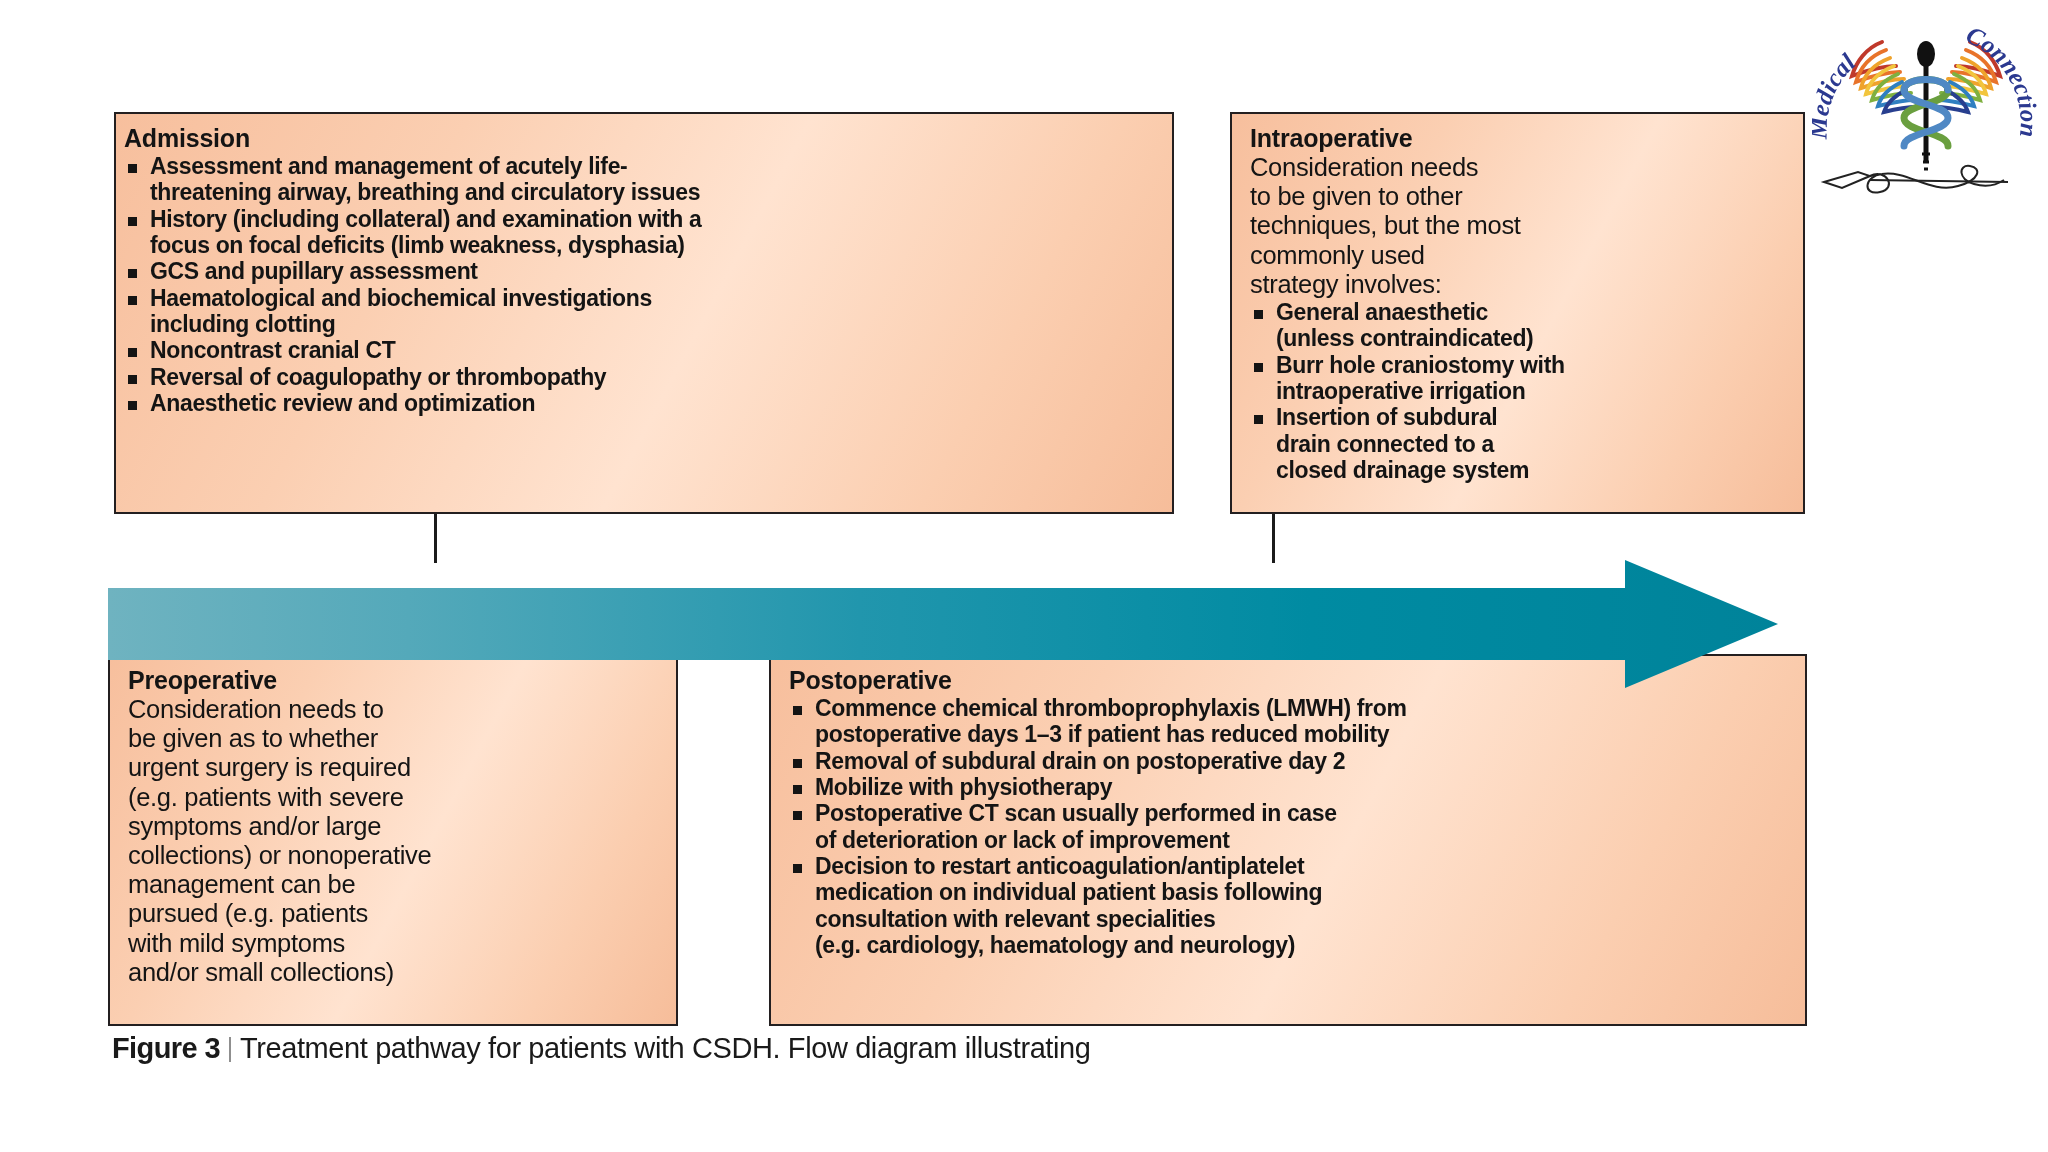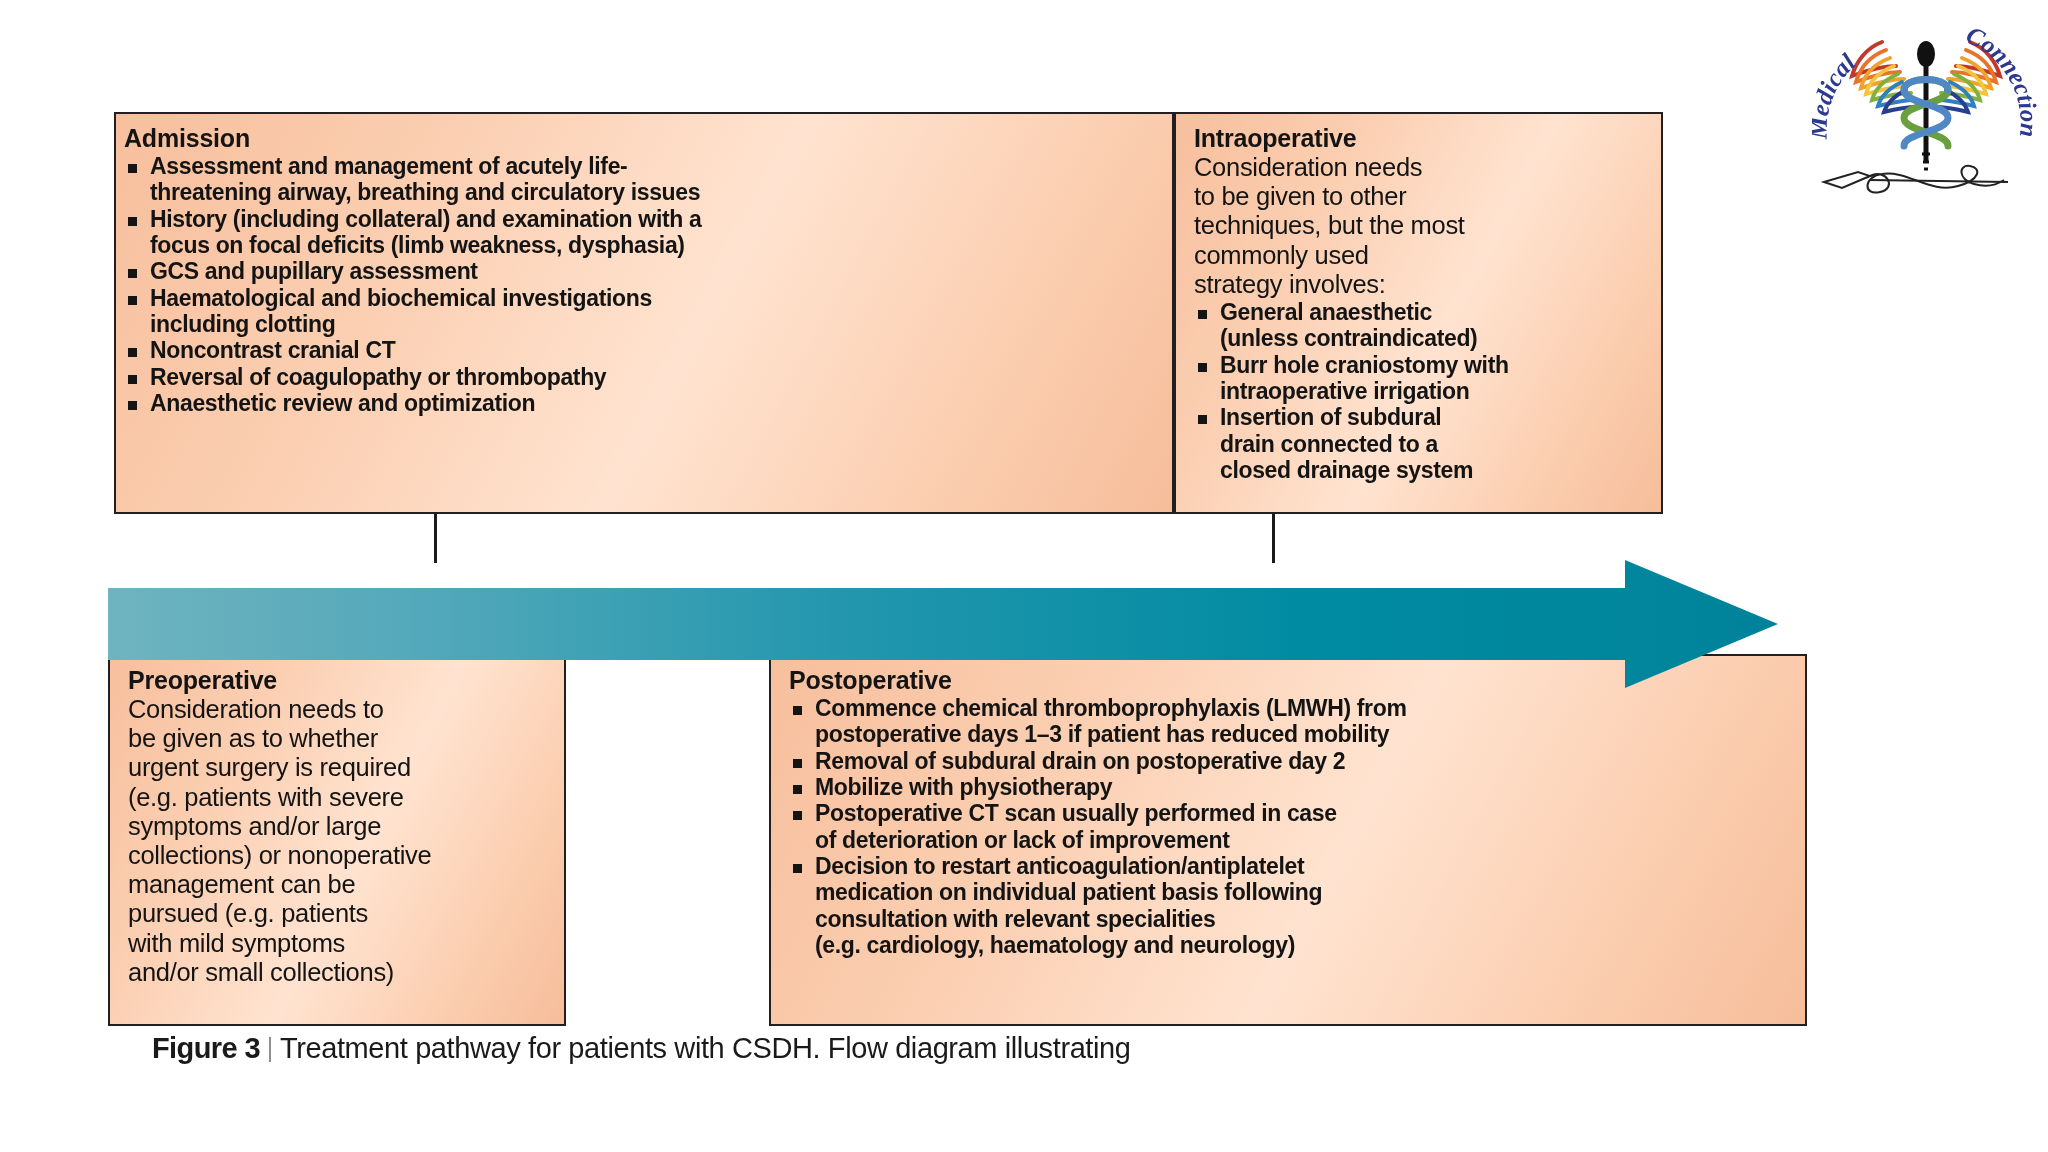--- a/index.html
+++ b/index.html
@@ -63,26 +63,26 @@
     background: #141414;
   }
   ul.box-list li .l2 { display: block; }
 
   
   #box-admission {
     left: 114px;  top: 112px;
     width: 1060px; height: 402px; padding-left: 8px;
   }
   #box-intraoperative {
-    left: 1174px; top: 112px;
-    width: 489px;  height: 402px;
+    left: 1230px; top: 112px;
+    width: 575px;  height: 402px;
   }
   #box-preoperative {
     left: 108px;  top: 654px;
-    width: 458px; height: 372px;
+    width: 570px; height: 372px;
   }
   #box-postoperative {
     left: 737px;  top: 654px;
     width: 1038px; height: 372px; margin-left: 32px;
   }
 
   
   .connector {
     position: absolute;
     width: 3px;
@@ -109,21 +109,20 @@
     left: 112px;
     top: 1032px;
     font-size: 29px;
     letter-spacing: -0.4px;
     color: #1a1a1a;
     white-space: nowrap;
   }
   #figure-caption .cap-label {
     font-weight: bold;
     letter-spacing: -0.6px;
-    margin-left: 40px;
   }
   #figure-caption .cap-rule {
     display: inline-block;
     width: 2px;
     height: 25px;
     background: #8f8f8f;
     margin: 0 9px -4px 9px;
   }
 
   

